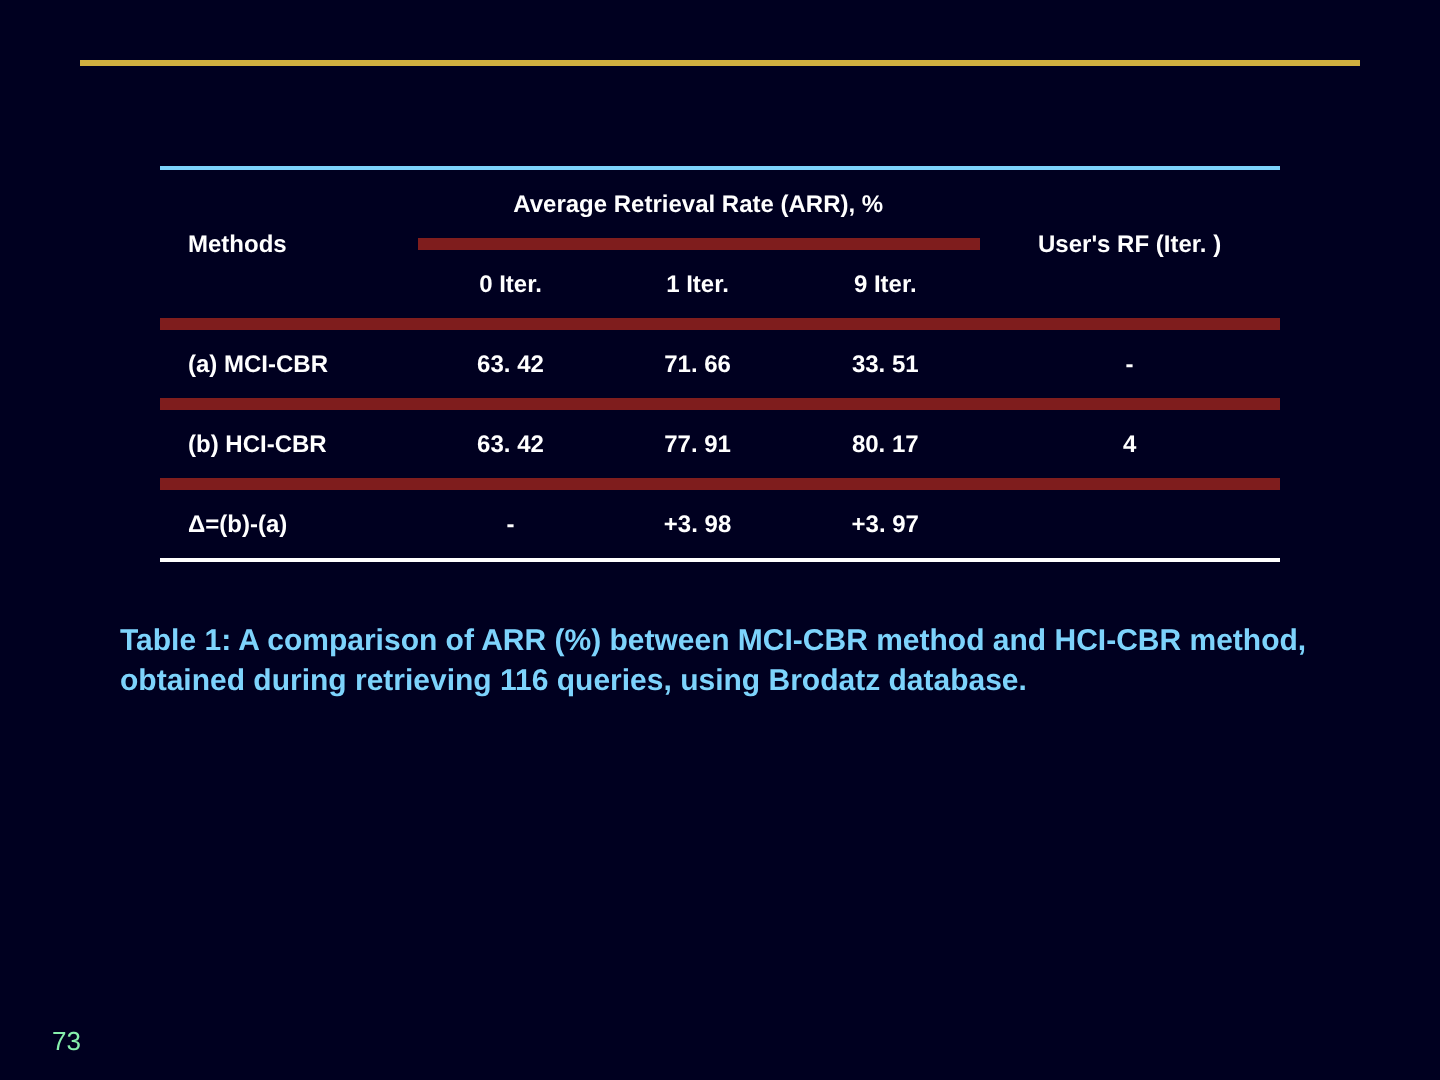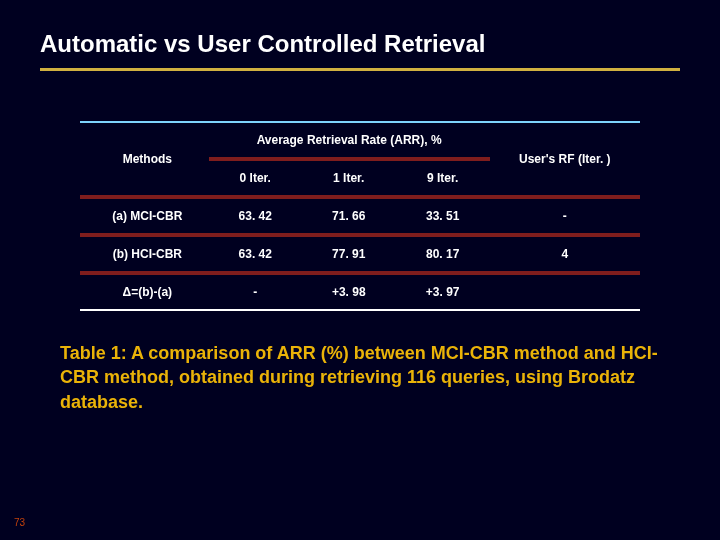--- a/index.html
+++ b/index.html
@@ -33,48 +33,47 @@
   table {
     border-collapse: collapse;
     width: 100%;
     font-size: 12px;
     color: #ffffff;
     font-weight: bold;
   }
   th, td {
     padding: 10px 8px;
     text-align: center;
-    border-top: 4px solid #7f1d1d;
+    border-top: 6px solid #7f1d1d;
     border-bottom: 1px solid #ffffff;
   }
-  th.methods, td.methods { text-align: center; padding-left: 14px; }
+  th.methods, td.methods { text-align: left; padding-left: 14px; }
   thead tr.top th { border-top: 2px solid #7dd3fc; }
   tbody tr:last-child td { border-bottom: 2px solid #ffffff; }
   .subhead td { font-weight: bold; }
   .caption {
-    font-size: 18px;
+    font-size: 15px;
     font-weight: bold;
-    color: #eab308;
+    color: #7dd3fc;
     line-height: 1.35;
     margin: 10px 20px 0 20px;
   }
   .pagenum {
     position: absolute;
-    left: 14px;
+    left: 26px;
     bottom: 12px;
-    font-size: 10px;
-    color: #c2410c;
+    font-size: 13px;
+    color: #86efac;
   }
 </style>
 </head>
 <body>
 
 <div class="slide">
 
-  <div class="title">Automatic vs User Controlled Retrieval</div>
   <div class="title-underline"></div>
 
   <div class="table-wrap">
     <table>
       <thead>
         <tr class="top">
           <th class="methods" rowspan="2">Methods</th>
           <th colspan="3">Average Retrieval Rate (ARR), %</th>
           <th rowspan="2">User's RF (Iter. )</th>
         </tr>

